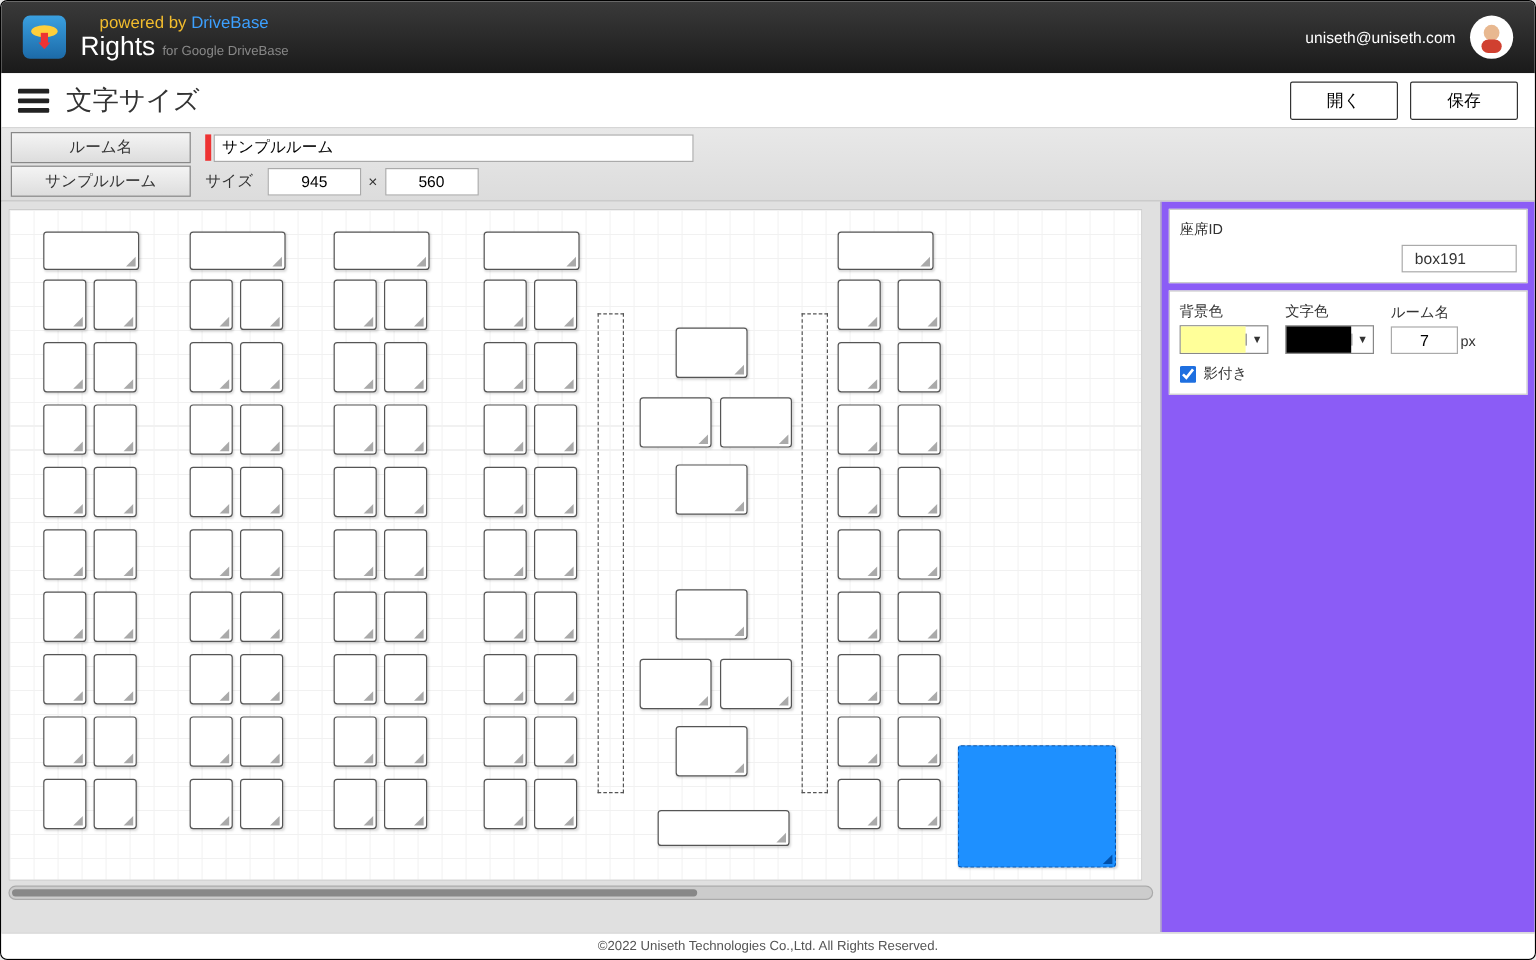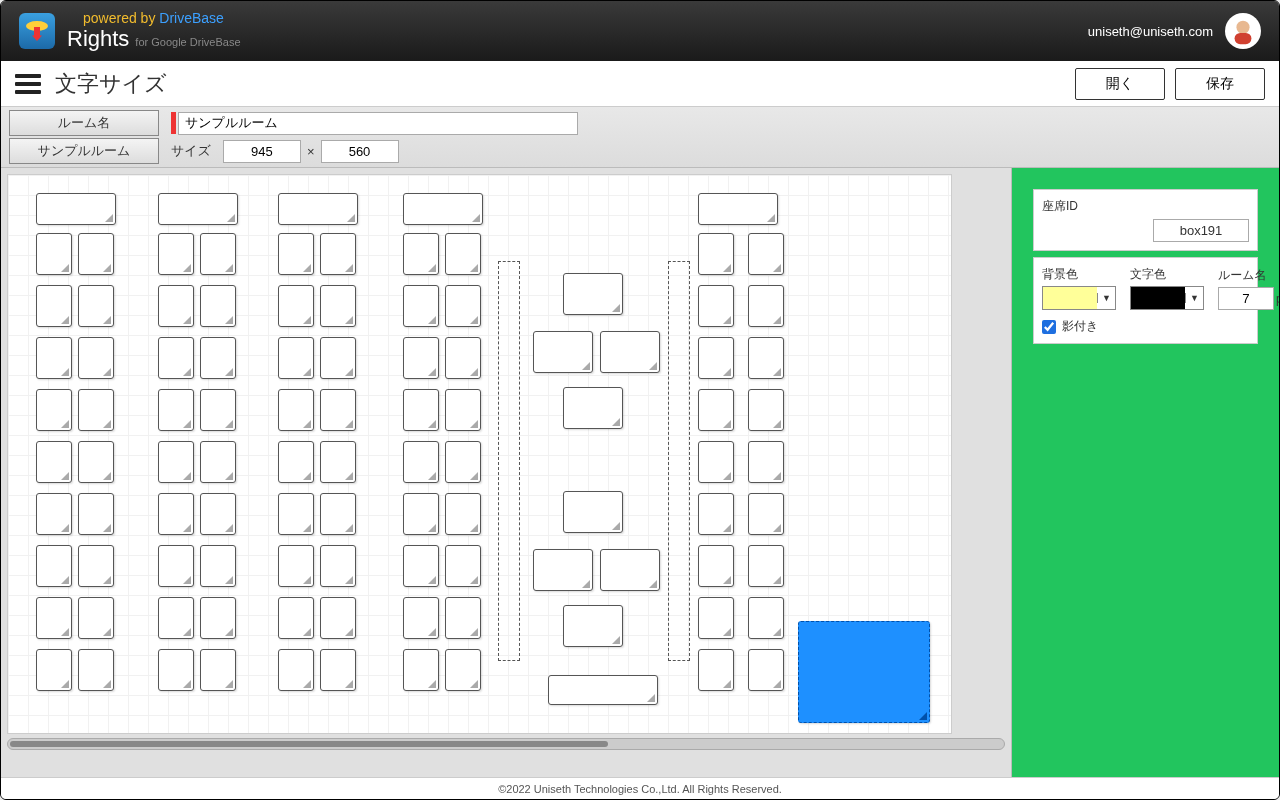--- a/index.html
+++ b/index.html
@@ -46,25 +46,25 @@
 .canvas { background:#fff; background-image: linear-gradient(#f1f1f1 1px, transparent 1px), linear-gradient(90deg,#f1f1f1 1px, transparent 1px); background-size:20px 20px; border:1px solid #ccc; position:relative; width:945px; height:560px; flex-shrink:0; }
 .seat { position:absolute; background:#fff; border:1.5px solid #555; border-radius:3px; box-shadow:1px 1px 2px rgba(0,0,0,0.15); }
 .seat::after { content:""; position:absolute; right:2px; bottom:2px; width:0; height:0; border-style:solid; border-width:0 0 8px 8px; border-color:transparent transparent #aaa transparent; }
 .divider { position:absolute; border:1px dashed #555; background:transparent; }
 .selected { background:#1e90ff; border:1.5px dashed #0050aa; }
 .selected::after { border-color:transparent transparent #0050aa transparent; }
 .hscrollbar { height:12px; background:#ccc; border:1px solid #aaa; border-radius:6px; margin-top:4px; position:relative; }
 .hscrollbar::before { content:""; position:absolute; left:2px; top:2px; bottom:2px; width:60%; background:#888; border-radius:4px; }
 
 
-.panel { width:268px; border-left:1px solid #bbb; background:#22c55e; overflow:auto; padding:21px; }
+.panel { width:312px; border-left:1px solid #bbb; background:#8b5cf6; overflow:auto; padding:6px; }
 .panel-sec { background:#fff; border:1px solid #ccc; padding:8px; margin-bottom:6px; }
 .panel-lbl { font-size:12px; margin-bottom:4px; display:block; }
 .panel-id { display:flex; justify-content:flex-end; }
-.id-box { border:1px solid #aaa; padding:3px 10px; font-size:13px; min-width:96px; text-align:center; background:#fff; }
+.id-box { border:1px solid #aaa; padding:3px 10px; font-size:13px; min-width:96px; text-align:left; background:#fff; }
 .desc-box { border:1px solid #aaa; width:100%; height:74px; padding:4px; font-size:11px; resize:none; font-family:inherit; }
 .opts-row { display:flex; gap:14px; align-items:flex-end; margin-bottom:8px; }
 .opt { display:flex; flex-direction:column; gap:3px; font-size:12px; }
 .color-sel { border:1px solid #888; width:74px; height:24px; display:flex; align-items:center; }
 .color-swatch { flex:1; height:100%; }
 .color-caret { width:18px; display:flex; align-items:center; justify-content:center; border-left:1px solid #888; color:#333; font-size:9px; }
 .fsz-input { width:56px; text-align:center; border:1px solid #aaa; padding:3px; }
 .fsz-unit { font-size:12px; margin-left:2px; }
 .chk-row { display:flex; align-items:center; gap:6px; font-size:12px; }
 .chk-row input { accent-color:#1e6fe0; width:14px; height:14px; }

